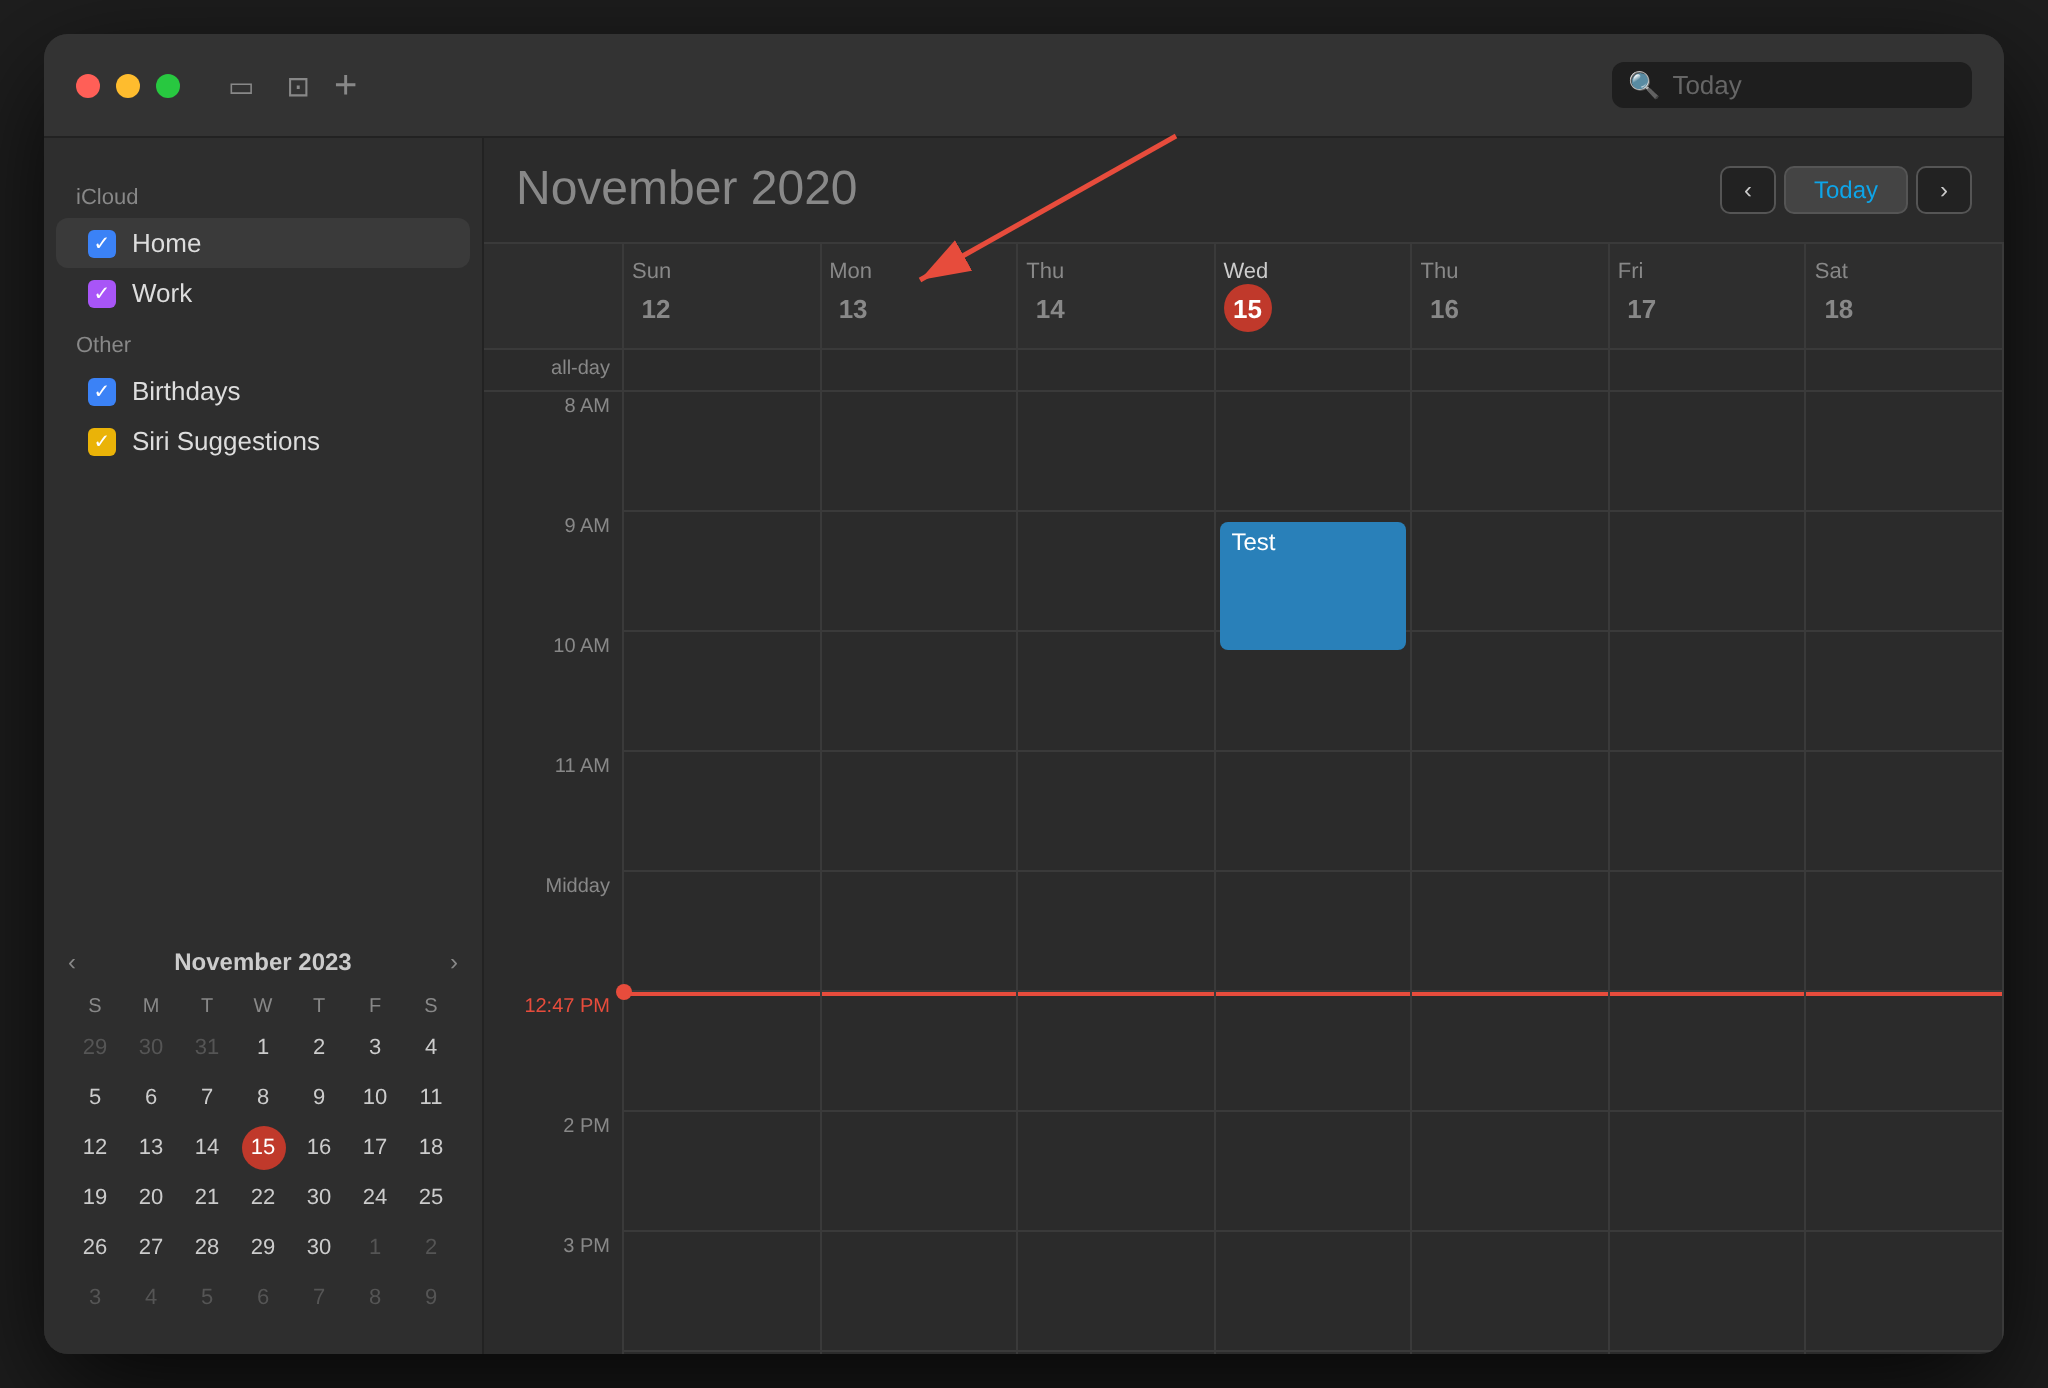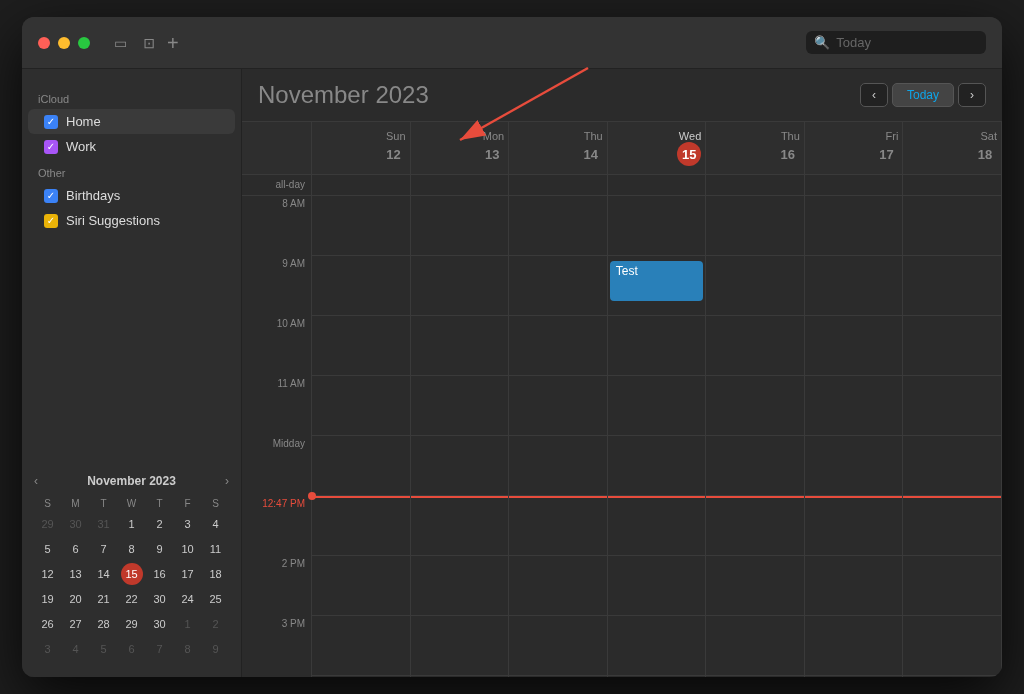--- a/index.html
+++ b/index.html
@@ -241,21 +241,21 @@
     }
     .week-header {
       display: grid;
       grid-template-columns: 70px repeat(7, 1fr);
       border-bottom: 1px solid #3a3a3a;
       flex-shrink: 0;
       background: #2e2e2e;
     }
     .week-header-cell {
       padding: 8px 4px;
-      text-align: right;
+      text-align: left;
       font-size: 12px;
       color: #888;
       border-right: 1px solid #3a3a3a;
     }
     .week-header-cell.today-col { color: #fff; }
     .week-header-day-num {
       display: inline-flex;
       width: 24px;
       height: 24px;
       border-radius: 50%;
@@ -439,21 +439,21 @@
             <div class="mini-cal-day other-month">9</div>
           </div>
       </div>
     </div>
 
     <div class="calendar-area">
 
       <div class="cal-header">
         <div class="cal-title">
           <span>November</span>
-          <span> <span style="color:#888;font-weight:400;font-size:24px;">2023</span></span>
+          <span> <span style="color:#888;font-weight:400;font-size:24px;">2020</span></span>
         </div>
         <div class="cal-nav-right">
           <div class="nav-btn">‹</div>
           <div class="nav-btn-today">Today</div>
           <div class="nav-btn">›</div>
         </div>
       </div>
 
       <div class="week-header">
         <div class="week-header-cell"></div>
@@ -506,21 +506,21 @@
             <div class="time-cell"></div>
             <div class="time-cell"></div>
             <div class="time-cell"></div>
             <div class="time-cell"></div>
             <div class="time-cell"></div>
             <div class="time-label">9 AM</div>
             <div class="time-cell"></div>
             <div class="time-cell"></div>
             <div class="time-cell"></div>
             <div class="time-cell">
-              <div class="event-block" style="top: 5px; left: 2px; right: 2px; height: 40px; background: rgb(41, 128, 185);">Test</div>
+              <div class="event-block" style="top: 5px; left: 2px; right: 2px; height: 64px; background: rgb(41, 128, 185);">Test</div>
             </div>
             <div class="time-cell"></div>
             <div class="time-cell"></div>
             <div class="time-cell"></div>
             <div class="time-label">10 AM</div>
             <div class="time-cell"></div>
             <div class="time-cell"></div>
             <div class="time-cell"></div>
             <div class="time-cell"></div>
             <div class="time-cell"></div>

